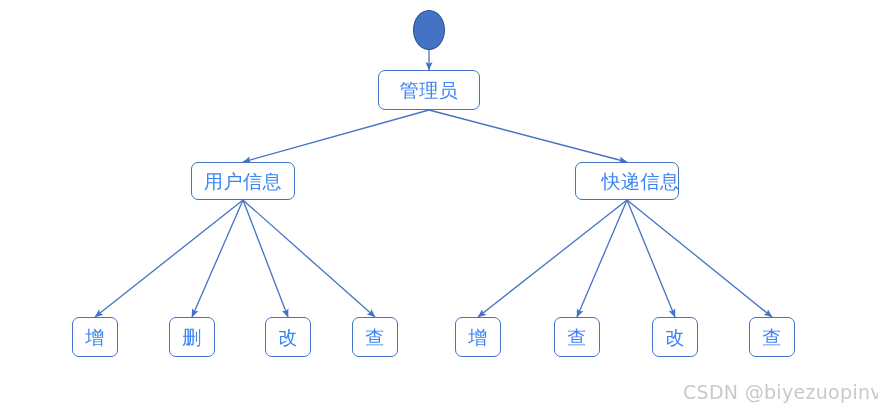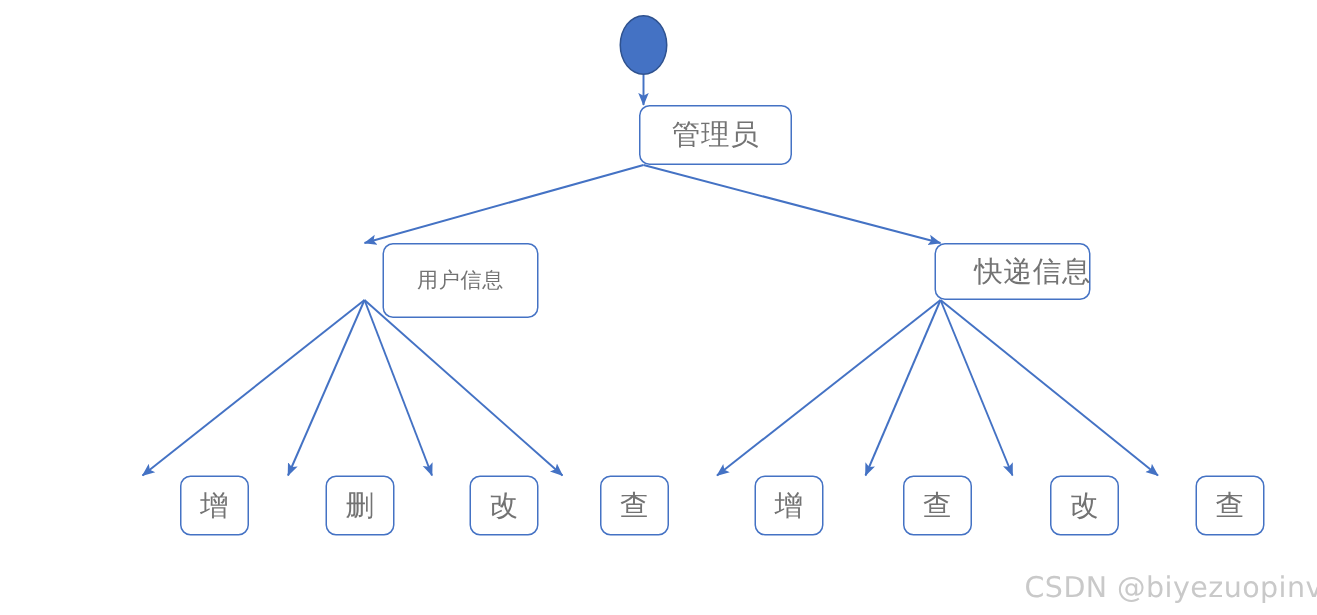--- a/index.html
+++ b/index.html
@@ -22,28 +22,27 @@
     width: 878px;
     height: 410px;
     pointer-events: none;
   }
   .node {
     position: absolute;
     box-sizing: border-box;
     background: #ffffff;
     border: 1.2px solid #4472C4;
     border-radius: 7px;
-    color: #737373;
+    color: #3b82f6;
     display: flex;
     align-items: center;
     justify-content: center;
     white-space: nowrap;
     letter-spacing: 0.5px;
     z-index: 2;
-    margin-left: 48px;
   }
   .node-root-ellipse {
     position: absolute;
     box-sizing: border-box;
     background: #4472C4;
     border: 1.2px solid #2F528F;
     border-radius: 50%;
     z-index: 2;
   }
   .node-label {
@@ -83,21 +82,21 @@
         <line x1="627" y1="200" x2="675" y2="317" stroke="#4472C4" stroke-width="1.3" marker-end="url(#arrowhead)"></line>
         <line x1="627" y1="200" x2="772" y2="317" stroke="#4472C4" stroke-width="1.3" marker-end="url(#arrowhead)"></line>
       </g>
   </svg>
 
   <div id="nodes-group">
       <div class="node-root-ellipse" style="left: 413px; top: 10px; width: 32px; height: 40px; background: rgb(68, 114, 196);"></div>
       <div class="node" style="left: 378px; top: 70px; width: 102px; height: 40px; font-size: 19px;">
         <span class="node-label">管理员</span>
       </div>
-      <div class="node" style="left: 207px; top: 162px; width: 104px; height: 50px; font-size: 14px;">
+      <div class="node" style="left: 191px; top: 162px; width: 104px; height: 38px; font-size: 19px;">
         <span class="node-label">用户信息</span>
       </div>
       <div class="node" style="left: 575px; top: 162px; width: 104px; height: 38px; font-size: 19px; padding-left: 27px;">
         <span class="node-label">快递信息</span>
       </div>
       <div class="node" style="left: 72px; top: 317px; width: 46px; height: 40px; font-size: 19px;">
         <span class="node-label">增</span>
       </div>
       <div class="node" style="left: 169px; top: 317px; width: 46px; height: 40px; font-size: 19px;">
         <span class="node-label">删</span>

